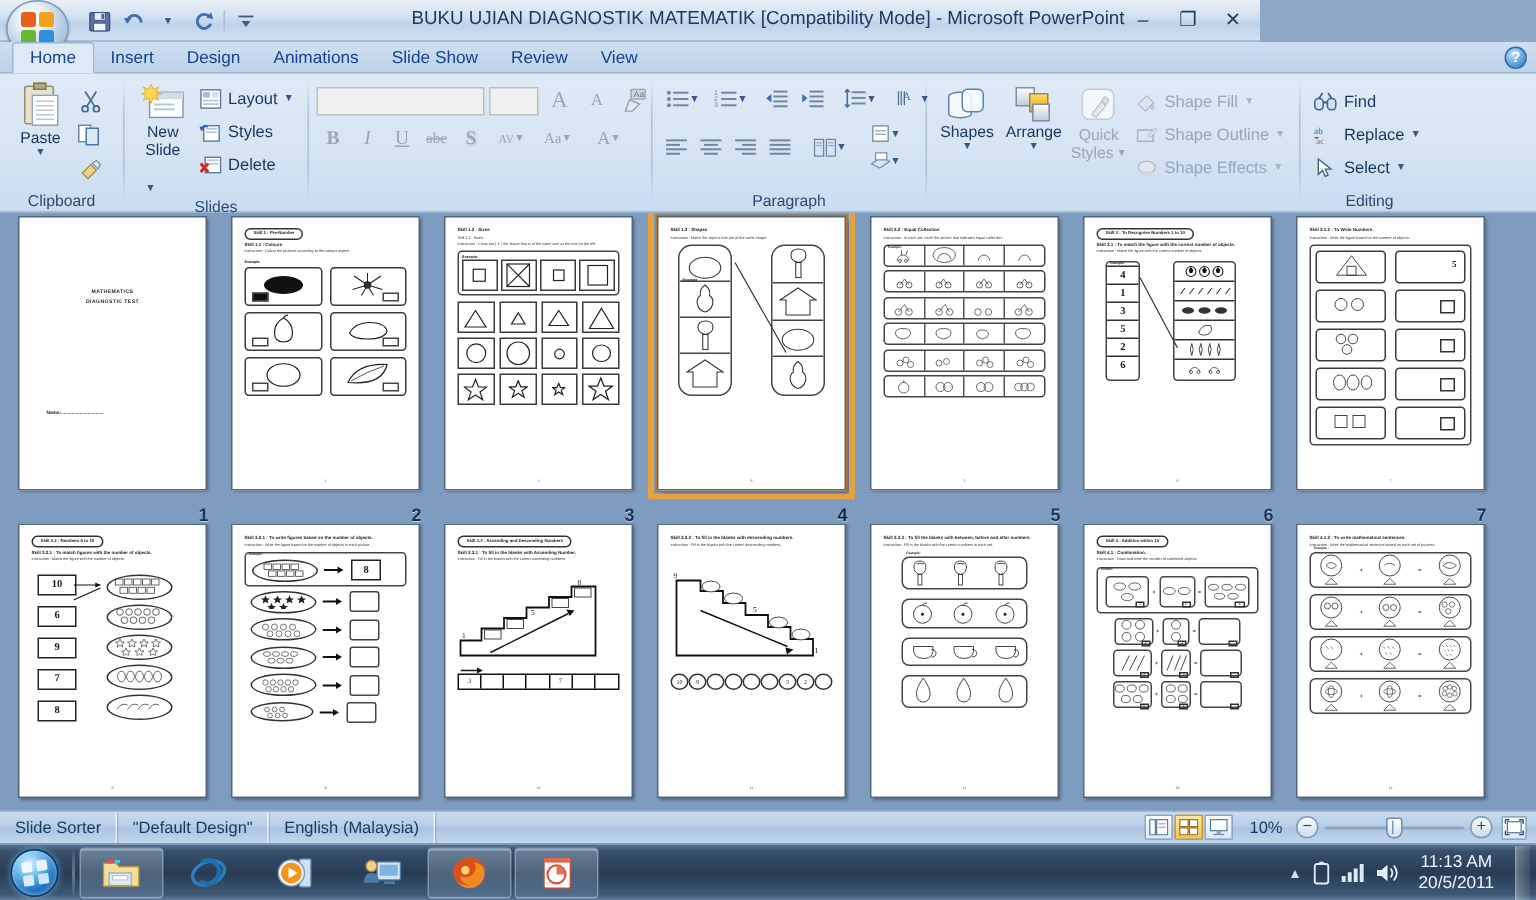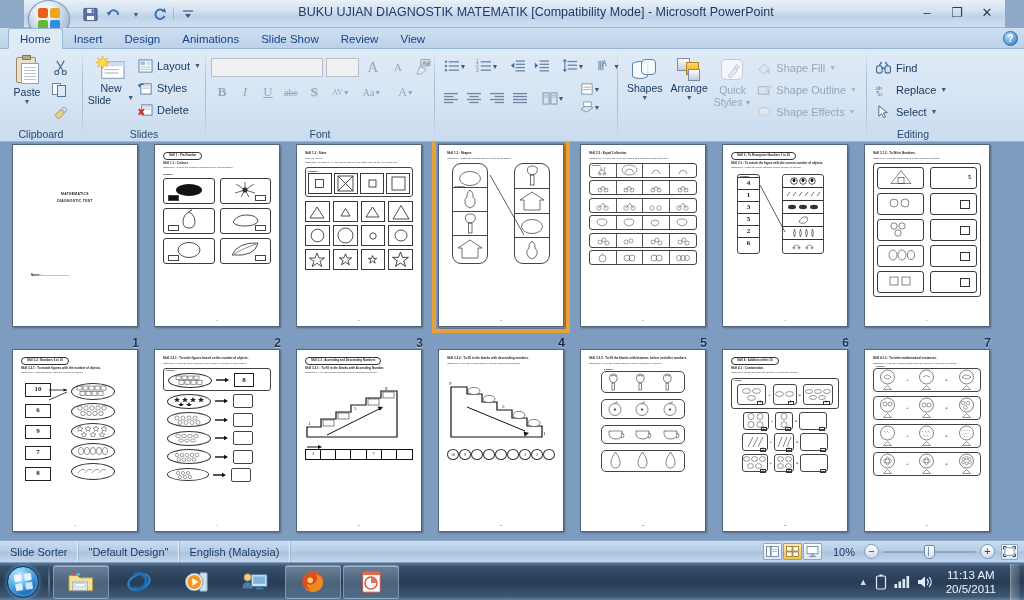--- a/index.html
+++ b/index.html
@@ -7,24 +7,23 @@
   body {
     font-family: "Liberation Sans", sans-serif;
     font-size: 11px;
     background:#8ea9c8;
     -webkit-font-smoothing:antialiased;
   }
   .app { position:relative; width:1024px; height:600px; }
 
   
   .titlebar {
-    position:absolute; left:0; top:0; width:981px; height:28px;
+    position:absolute; left:0; top:0; width:840px; height:28px;
     background:linear-gradient(180deg,#e9f0f8 0%, #d2e0f0 42%, #bed2e8 60%, #cfe0f2 100%);
     border-bottom:1px solid #9fb8d4;
-    margin-left:24px;
   }
   .orb {
     position:absolute; left:4px; top:0px; width:42px; height:38px;
     border-radius:50%;
     background:radial-gradient(circle at 40% 32%, #fdfefe 0%, #e8eff8 28%, #b9cee6 60%, #8aa9ca 100%);
     border:1px solid #7b98b8;
     box-shadow:0 1px 2px rgba(0,0,0,.25);
     display:flex; align-items:center; justify-content:center;
     cursor:pointer;
   }
@@ -383,21 +382,21 @@
           <div>
             <svg width="30" height="26" viewBox="0 0 32 28">
               <rect x="6" y="6" width="24" height="18" fill="#fff" stroke="#7e93ab" stroke-width="1"></rect>
               <rect x="6" y="6" width="24" height="5" fill="#cfdceb"></rect>
               <rect x="9" y="14" width="15" height="1.4" fill="#b6c5d6"></rect>
               <rect x="9" y="17.5" width="15" height="1.4" fill="#b6c5d6"></rect>
               <path d="M7 0 L8.6 4 L12.5 2.2 L10.6 6 L14.5 7 L10.6 8 L12.5 11.8 L8.6 10 L7 14 L5.4 10 L1.5 11.8 L3.4 8 L-0.5 7 L3.4 6 L1.5 2.2 L5.4 4 Z" fill="#ffd84d" stroke="#e0a92a" stroke-width=".6"></path>
             </svg>
           </div>
           <div class="lbl">New</div>
-          <div style="display:flex;align-items:flex-start;gap:16px;">
+          <div style="display:flex;align-items:flex-start;gap:16px;flex-direction:column;">
             <span class="lbl">Slide</span>
             <span class="caret">▼</span>
           </div>
         </div>
         <div style="display:flex;flex-direction:column;gap:1px;margin-top:1px;">
           <div class="smbtn">
             <svg width="15" height="14" viewBox="0 0 16 15">
               <rect x="1" y="1" width="14" height="13" fill="#fff" stroke="#5b7a9c"></rect>
               <rect x="2.5" y="2.5" width="5" height="4" fill="#9fc0de"></rect>
               <rect x="2.5" y="8" width="11" height="1.3" fill="#b6c9dc"></rect>
@@ -474,21 +473,20 @@
           <div class="ibtn" style="width:30px">
             <span class="fchar" style="font-size:10px">Aa</span>
             <span class="caret" style="color:#97a6b8">▼</span>
           </div>
           <div class="ibtn" style="width:30px;margin-left:3px">
             <span class="fchar" style="font-size:12px">A</span>
             <span class="caret" style="color:#97a6b8">▼</span>
           </div>
         </div>
       </div>
-      <div class="grp-title">Font</div>
     </div>
     <div class="grp-sep"></div>
 
     <div class="grp" style="width:182px">
       <div class="grp-body" style="flex-direction:column;gap:3px;padding-top:4px;">
         <div style="display:flex;align-items:center;gap:2px;">
           <div class="ibtn" style="width:30px">
             <svg width="16" height="14" viewBox="0 0 17 15">
               <circle cx="2" cy="3" r="1.4" fill="#6f86a0"></circle>
                 <rect x="5" y="2.3" width="11" height="1.4" fill="#6f86a0"></rect>
@@ -603,20 +601,21 @@
             <div class="ibtn" style="width:28px;height:18px">
               <svg width="14" height="13" viewBox="0 0 15 14">
                 <path d="M1 9 L8 4 L14 7 L7 12 Z" fill="#d8e4f0" stroke="#6f86a0" stroke-width=".8"></path>
                 <rect x="4" y="1" width="8" height="5" fill="#fff" stroke="#6f86a0" stroke-width=".8"></rect>
               </svg>
                 <span class="caret">▼</span>
             </div>
           </div>
         </div>
       </div>
+      <div class="grp-title">Paragraph</div>
     </div>
     <div class="grp-sep"></div>
 
     <div class="grp" style="width:248px">
       <div class="grp-body" style="padding-top:5px;">
         <div class="bigbtn" style="width:46px">
           <div class="shapes-ic">
               <div class="sh-cyl"></div>
               <div class="sh-rr"></div>
             </div>

